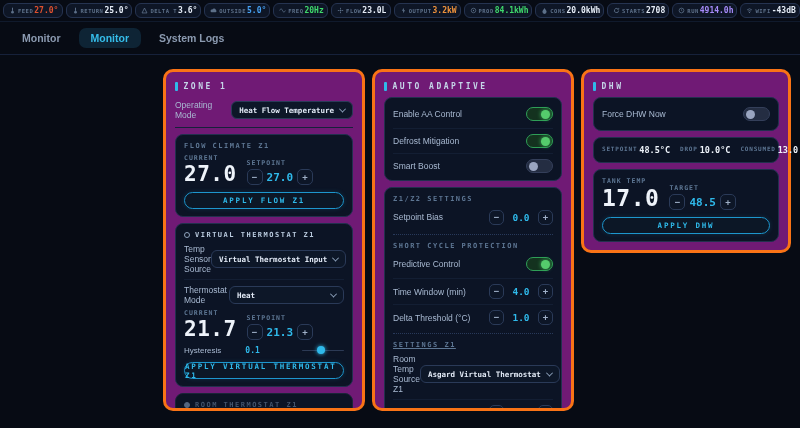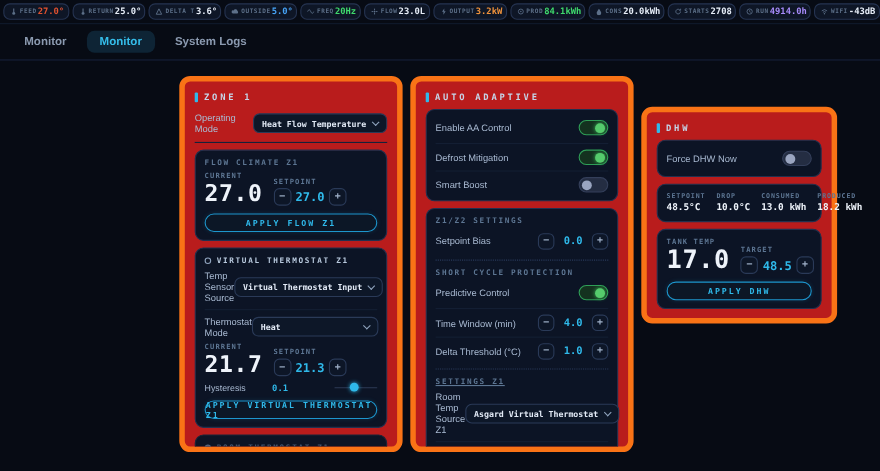--- a/index.html
+++ b/index.html
@@ -19,24 +19,24 @@
   .m-value { font-family:"DejaVu Sans Mono", monospace; font-weight:bold; font-size:8px;
              text-align:center; white-space:nowrap; }
 
   
   .tabs { display:flex; align-items:center; gap:6px; padding:6px 10px 6px 10px; border-bottom:1px solid #16213a; }
   .tab { font-size:10.5px; font-weight:bold; color:#8b9ab0; padding:4px 12px; border-radius:7px; cursor:pointer; }
   .tab[data-active="true"] { color:#35bdea; background:#0e2435; }
 
   
   .content { display:flex; gap:7px; padding:14px 9px 0 163px; align-items:flex-start; }
-  .panel { background:#b91c1c; border:5px solid #f97316; border-radius:10px; padding:8px 9px; }
+  .panel { background:#701a75; border:3px solid #f97316; border-radius:10px; padding:8px 9px; }
   .panel-zone { width:203px; height:342px; overflow:hidden; }
   .panel-aa { width:203px; height:342px; overflow:hidden; }
-  .panel-dhw { width:178px;margin-top:28px; }
+  .panel-dhw { width:210px; }
 
   .panel-header { display:flex; align-items:center; gap:6px; padding:2px 0 4px 0; }
   .accent-bar { width:2.5px; height:9px; background:#2fb9ea; border-radius:1px; }
   .panel-title { font-family:"DejaVu Sans Mono", monospace; font-weight:bold; font-size:8px;
                  letter-spacing:2.5px; color:#c5d5e8; }
 
   .card { background:#0c1425; border:1px solid #22304e; border-radius:8px; padding:7px 8px; margin-top:6px; }
   .card-dim { border-color:#1a2538; }
 
   .sec-label { font-family:"DejaVu Sans Mono", monospace; font-weight:bold; font-size:7px;
@@ -94,21 +94,21 @@
   .slider-row { display:flex; align-items:flex-end; gap:24px; margin-top:5px; }
   .slider-label { font-size:8px; color:#a9bad2; white-space:nowrap; }
   .slider-val { font-family:"DejaVu Sans Mono", monospace; font-weight:bold; font-size:8px; color:#2fb9ea; }
   .slider { position:relative; flex:1; height:10px; margin-left:18px; cursor:pointer; }
   .slider .track { position:absolute; top:4.5px; left:0; right:0; height:1.5px; background:#2c3a55; border-radius:1px; }
   .slider .thumb { position:absolute; top:1px; left:36%; width:8px; height:8px; border-radius:50%;
                    background:#2fb9ea; box-shadow:0 0 4px #2fb9ea; }
 
   
   .stats-row { display:flex; gap:10px; }
-  .stat { display:flex; flex-direction:column; gap:2px; }
+  .stat { display:flex; flex-direction:row; gap:2px; }
   .stat-label { font-family:"DejaVu Sans Mono", monospace; font-weight:bold; font-size:6px;
                 letter-spacing:.8px; color:#5d7693; white-space:nowrap; }
   .stat-value { font-family:"DejaVu Sans Mono", monospace; font-weight:bold; font-size:8.5px;
                 color:#eef3fa; white-space:nowrap; }
 </style>
 </head>
 <body>
 
 <header class="topbar">
   <div class="metric">

